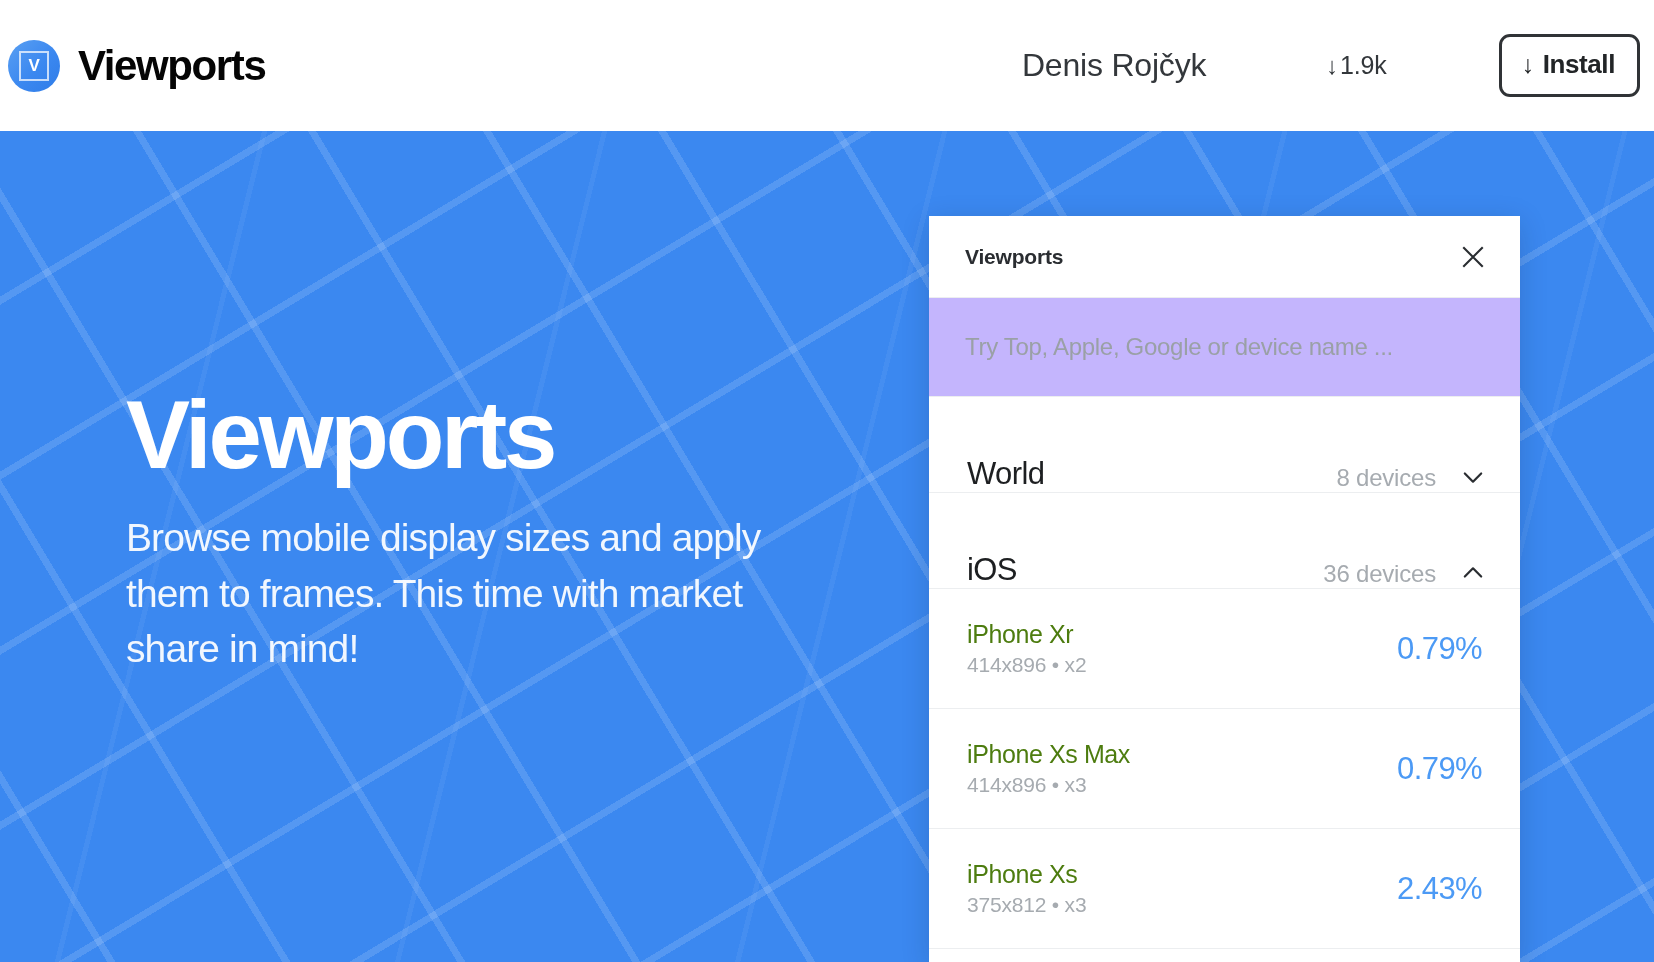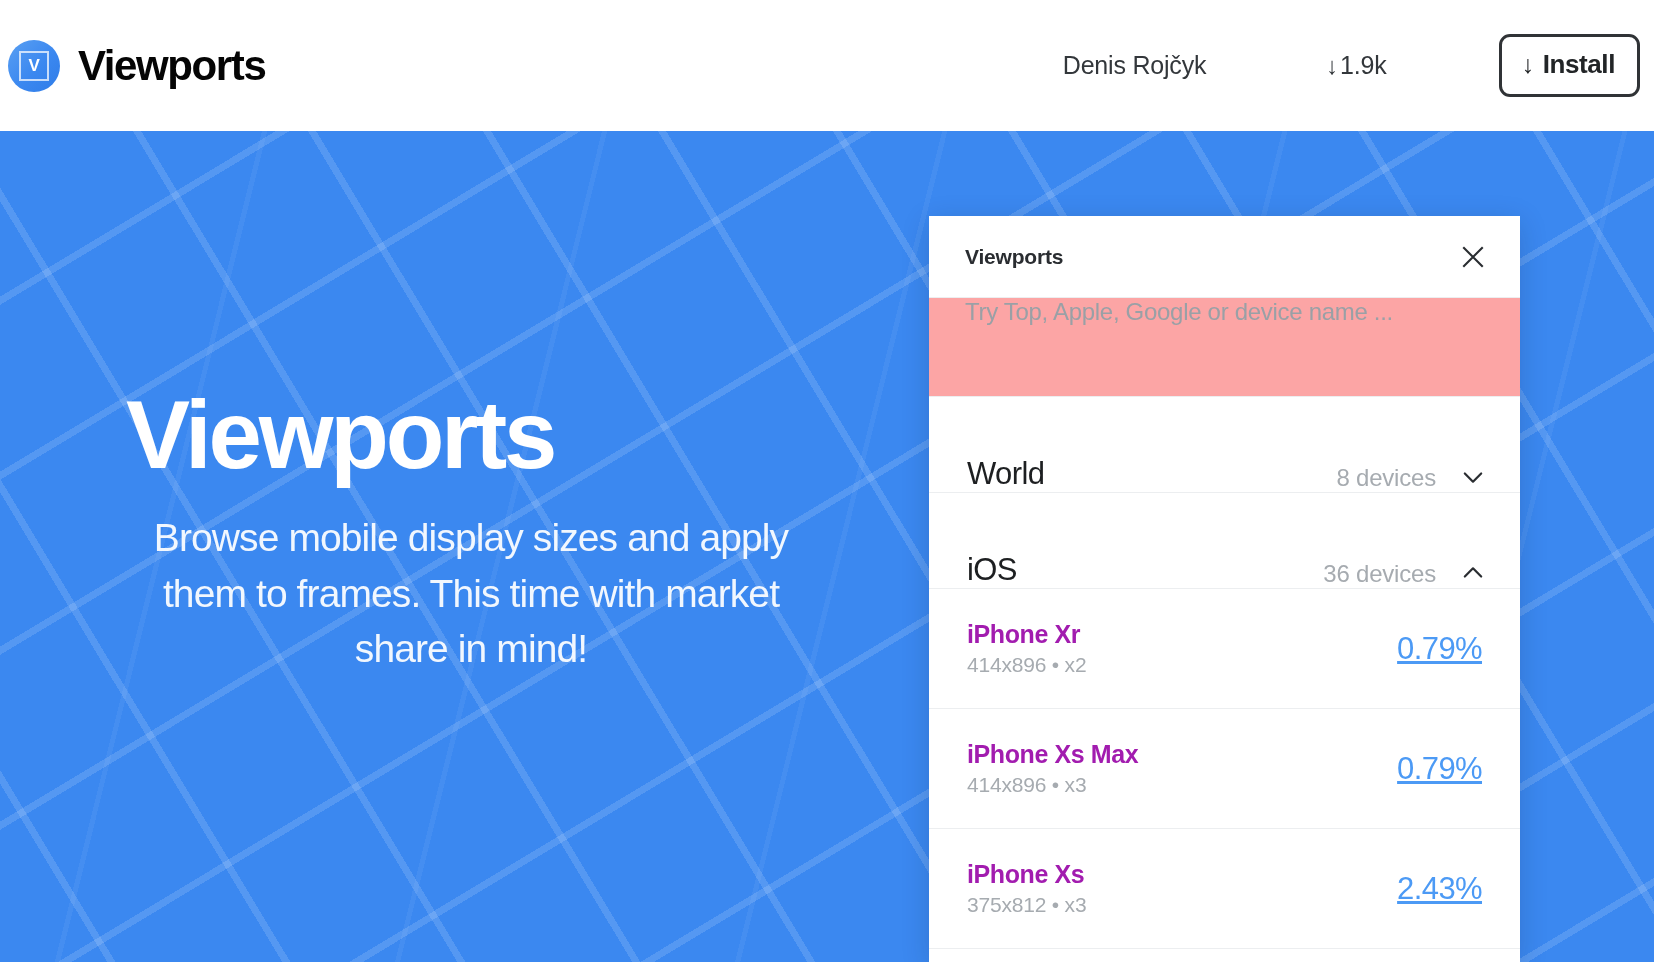--- a/index.html
+++ b/index.html
@@ -66,21 +66,21 @@
     color: #050505;
     line-height: 1;
   }
   .top-right {
     margin-left: auto;
     display: flex;
     align-items: center;
     height: 100%;
   }
   .author-name {
-    font-size: 25px;
+    font-size: 32px;
     color: #33373b;
     letter-spacing: -0.2px;
     margin-right: 120px;
   }
   .install-count {
     font-size: 25px;
     color: #33373b;
     letter-spacing: -0.2px;
     display: flex;
     align-items: center;
@@ -152,21 +152,20 @@
     line-height: 1.05;
   }
   .hero-sub {
     margin-top: 24px;
     color: rgba(255,255,255,0.93);
     font-size: 39px;
     font-weight: 400;
     letter-spacing: -0.9px;
     line-height: 1.43;
     max-width: 690px;
-    text-align: center;
   }
 
   
   .panel {
     position: absolute;
     left: 929px;
     top: 216px;
     width: 591px;
     height: 746px;
     background: #ffffff;
@@ -192,24 +191,24 @@
     height: 34px;
     display: flex;
     align-items: center;
     justify-content: center;
     cursor: pointer;
     background: none;
     border: none;
   }
   .panel-search {
     height: 99px;
-    background: #fca5a5;
+    background: #c4b5fd;
     border-bottom: 1px solid #eceef0;
     display: flex;
-    align-items: flex-start;
+    align-items: center;
     padding: 0 36px;
   }
   .search-input {
     width: 100%;
     border: none;
     outline: none;
     background: transparent;
     font-size: 24px;
     color: #3c4043;
     letter-spacing: -0.3px;
@@ -251,37 +250,35 @@
     display: flex;
     align-items: center;
     padding: 0 38px;
     border-bottom: 1px solid #eceef0;
     cursor: pointer;
     background: #ffffff;
   }
   .device-info { display: flex; flex-direction: column; gap: 7px; }
   .device-name {
     font-size: 25px;
-    color: #a21caf;
+    color: #4d7c0f;
     letter-spacing: -0.4px;
     line-height: 1;
-    font-weight: bold;
   }
   .device-spec {
     font-size: 21px;
     color: #a6abb0;
     letter-spacing: -0.2px;
     line-height: 1;
   }
   .device-share {
     margin-left: auto;
     font-size: 31px;
     color: #4c9af5;
     letter-spacing: -0.6px;
-    text-decoration: underline;
   }
 </style>
 </head>
 <body>
 
 <div class="page">
 
   <div class="topbar">
 
     <div class="brand">

